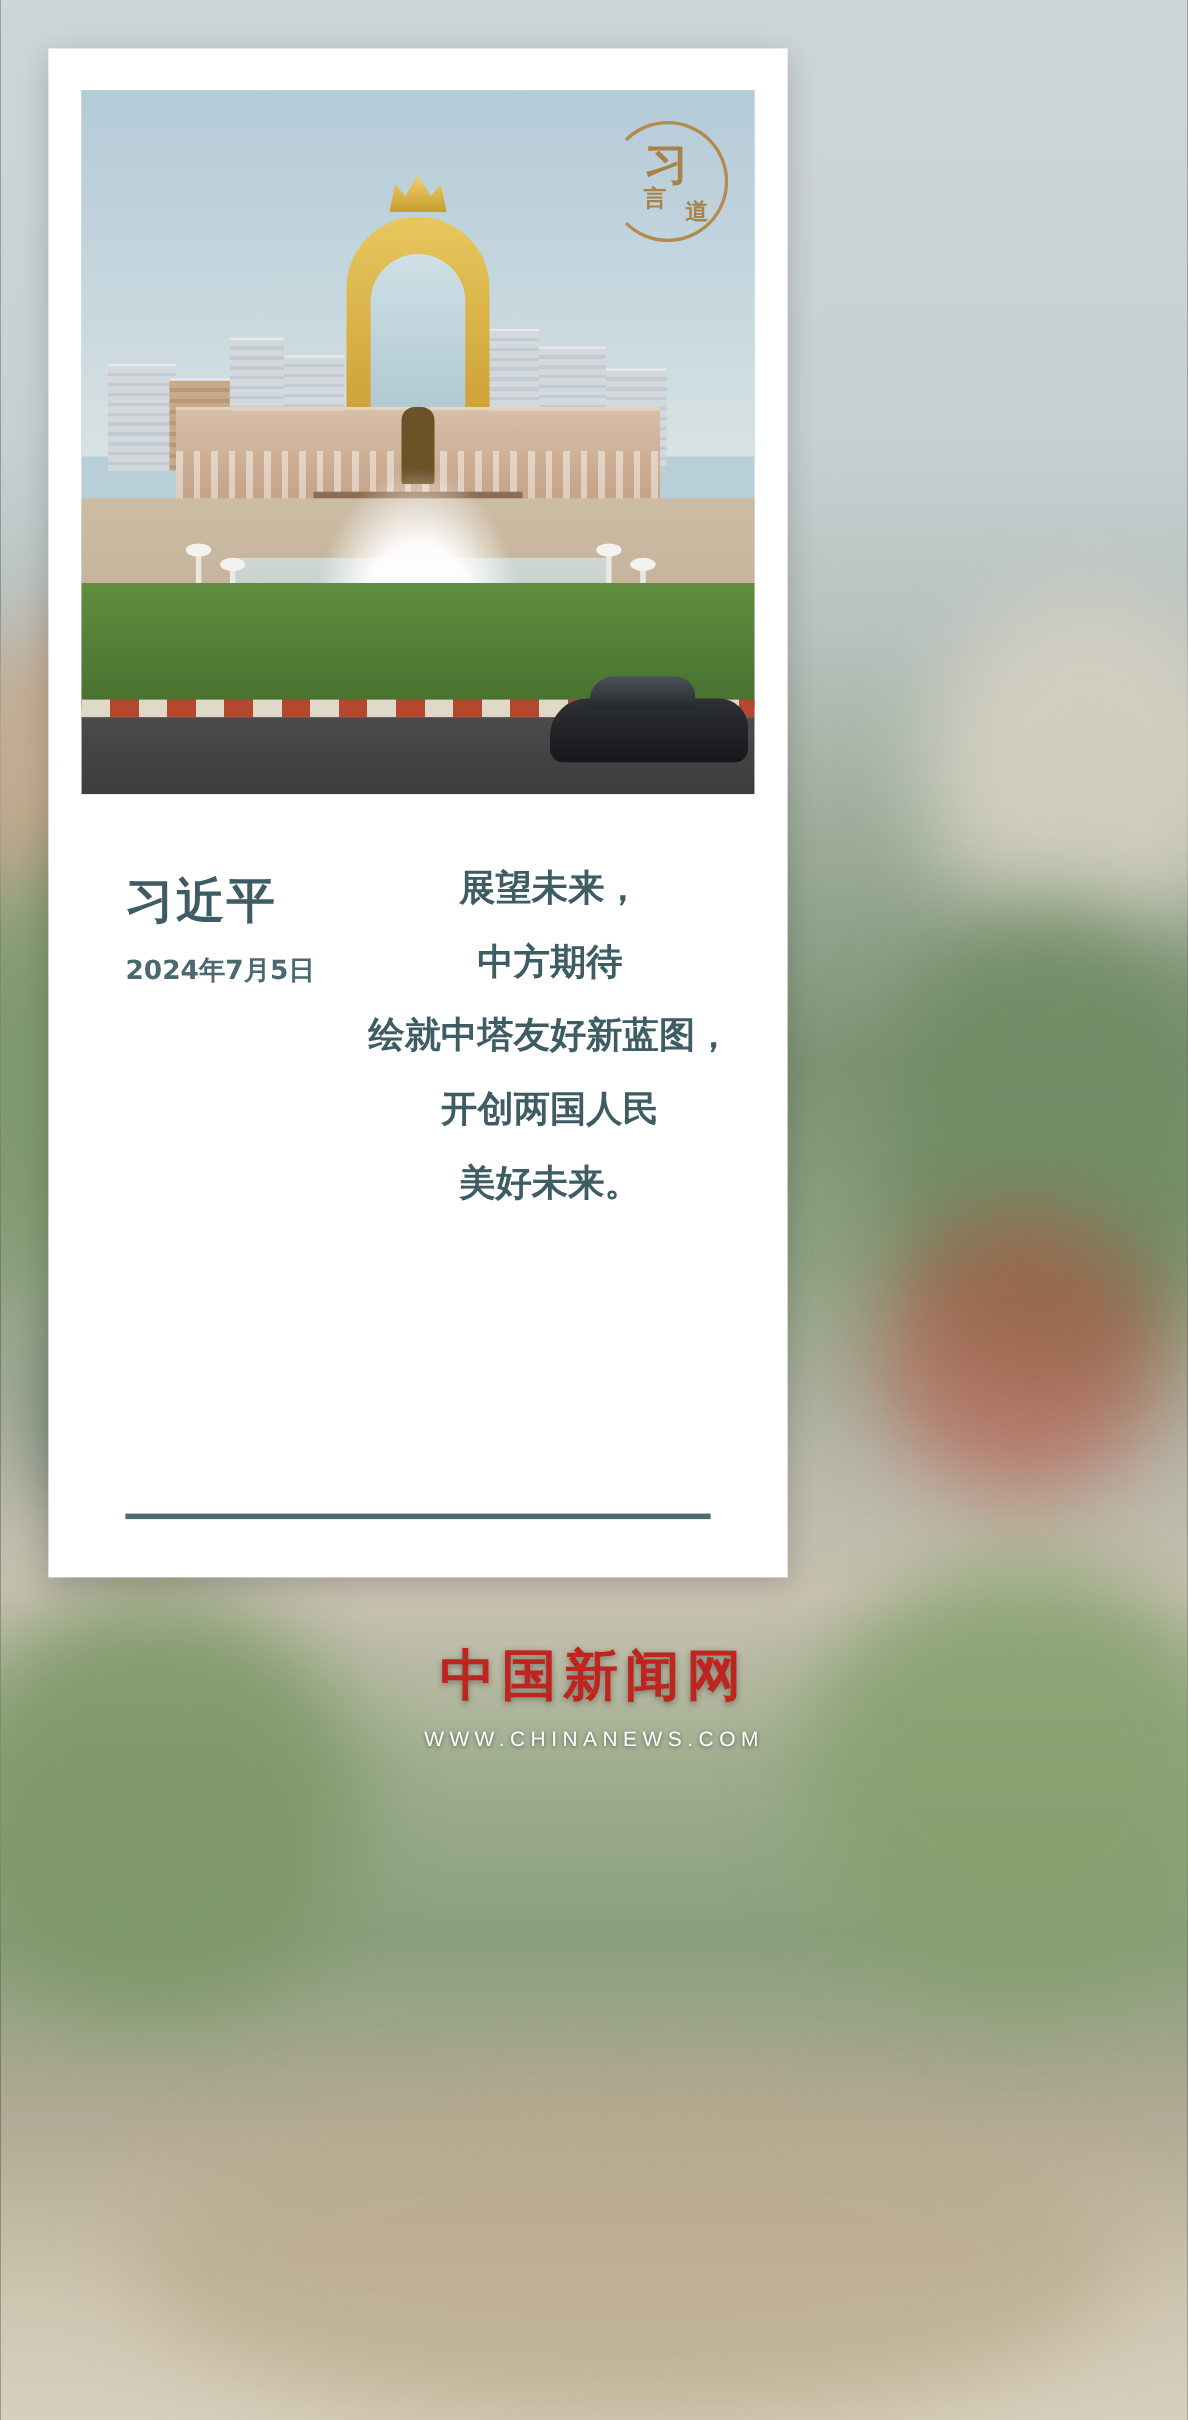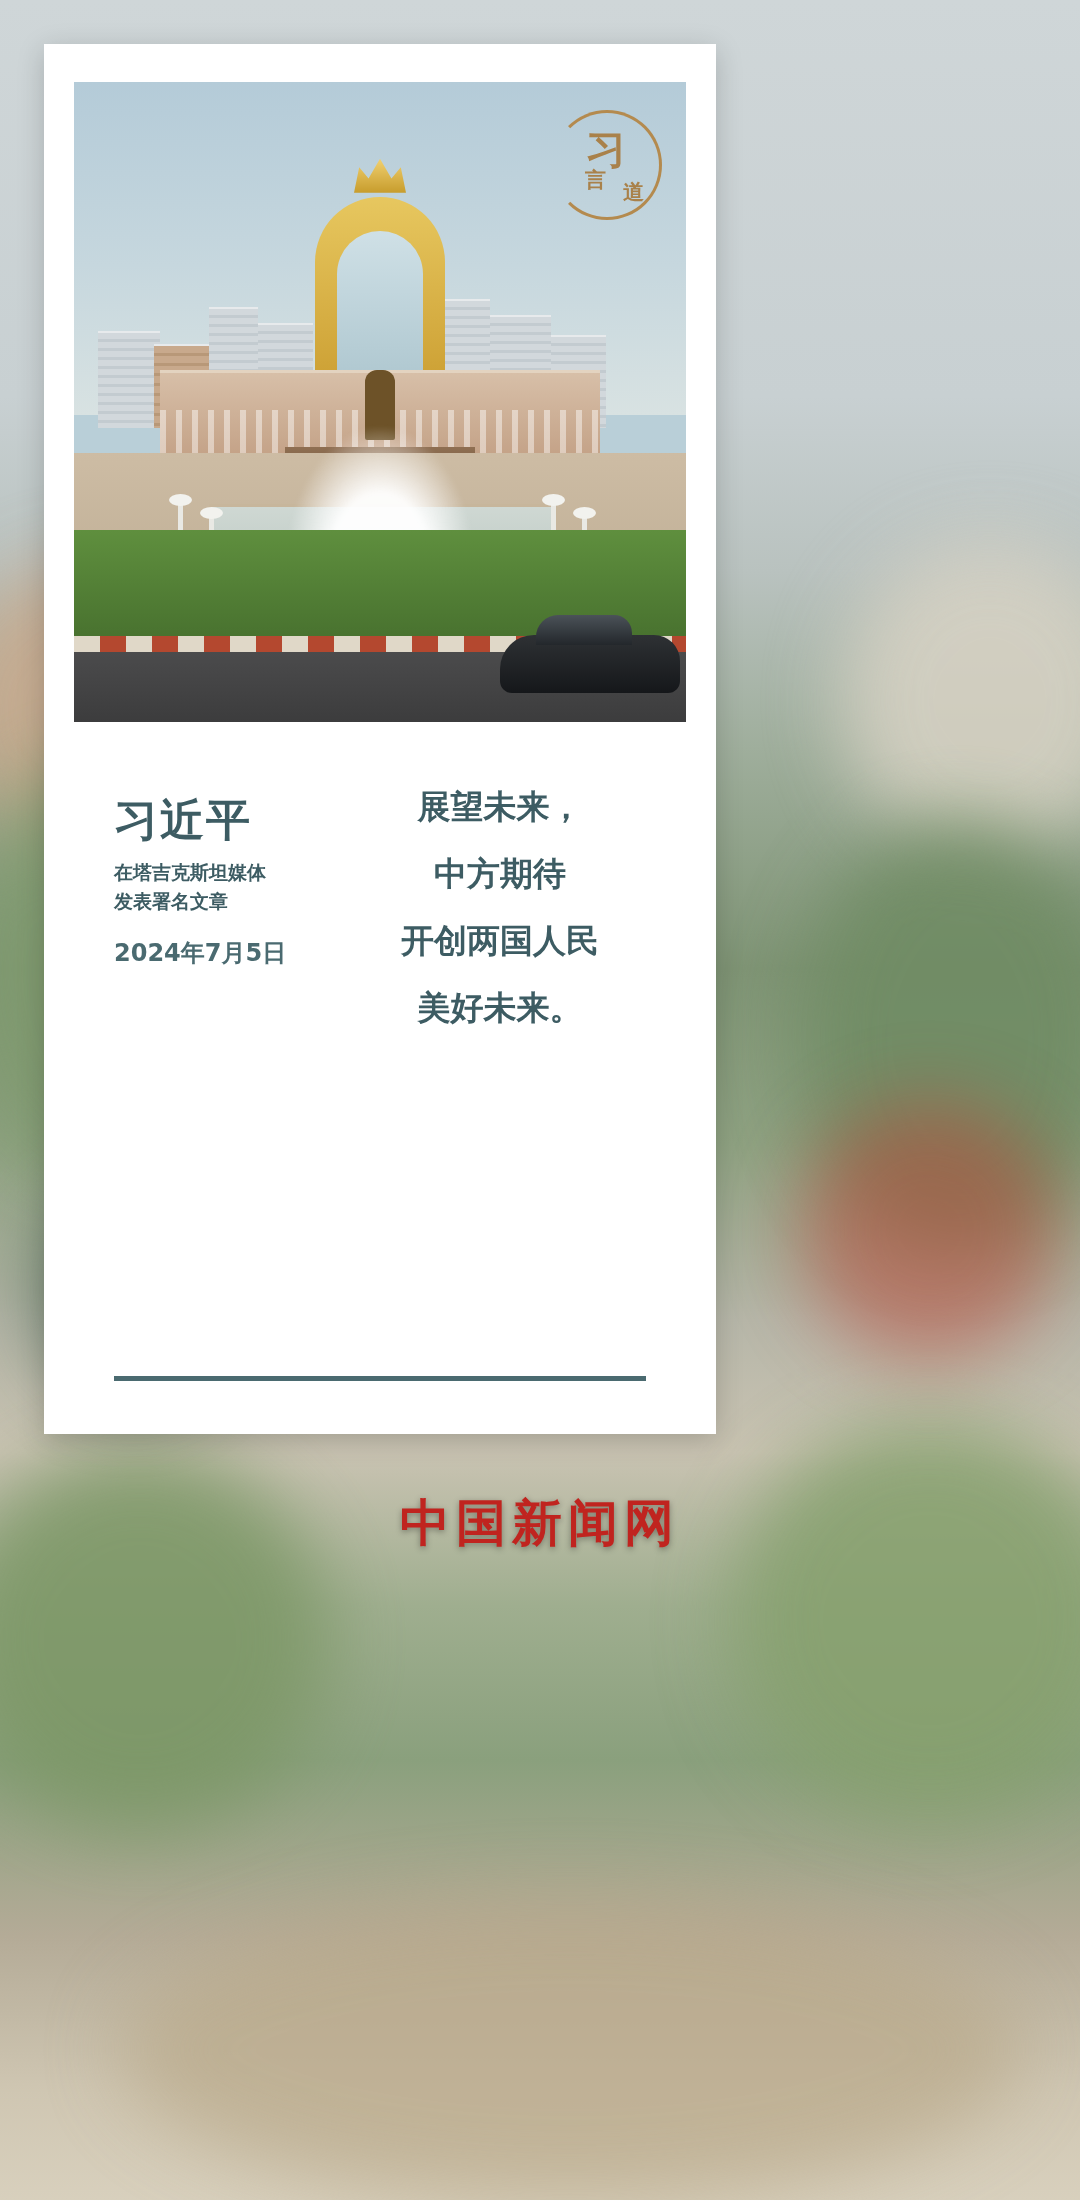--- a/index.html
+++ b/index.html
@@ -302,35 +302,33 @@
         <div class="zi">习</div>
         <div class="yan">言</div>
         <div class="dao">道</div>
       </div>
     </div>
 
     <div class="content">
 
       <div class="left-col">
         <div class="name">习近平</div>
-        <div class="subtitle">
-          <div>在塔吉克斯坦媒体</div>
-          <div>发表署名文章</div>
-        </div>
         <div class="date">2024年7月5日</div>
       </div>
 
       <div class="quote">
         <div class="line">展望未来，</div>
         <div class="line">中方期待</div>
+        <div class="line">绘就中塔友好新蓝图，</div>
         <div class="line">开创两国人民</div>
         <div class="line">美好未来。</div>
       </div>
     </div>
 
     <div class="rule"></div>
   </div>
 
   <div class="footer">
     <div class="footer-logo">中国新闻网</div>
+    <div class="footer-url">WWW.CHINANEWS.COM</div>
   </div>
 
 </div>
 
 </body></html>

